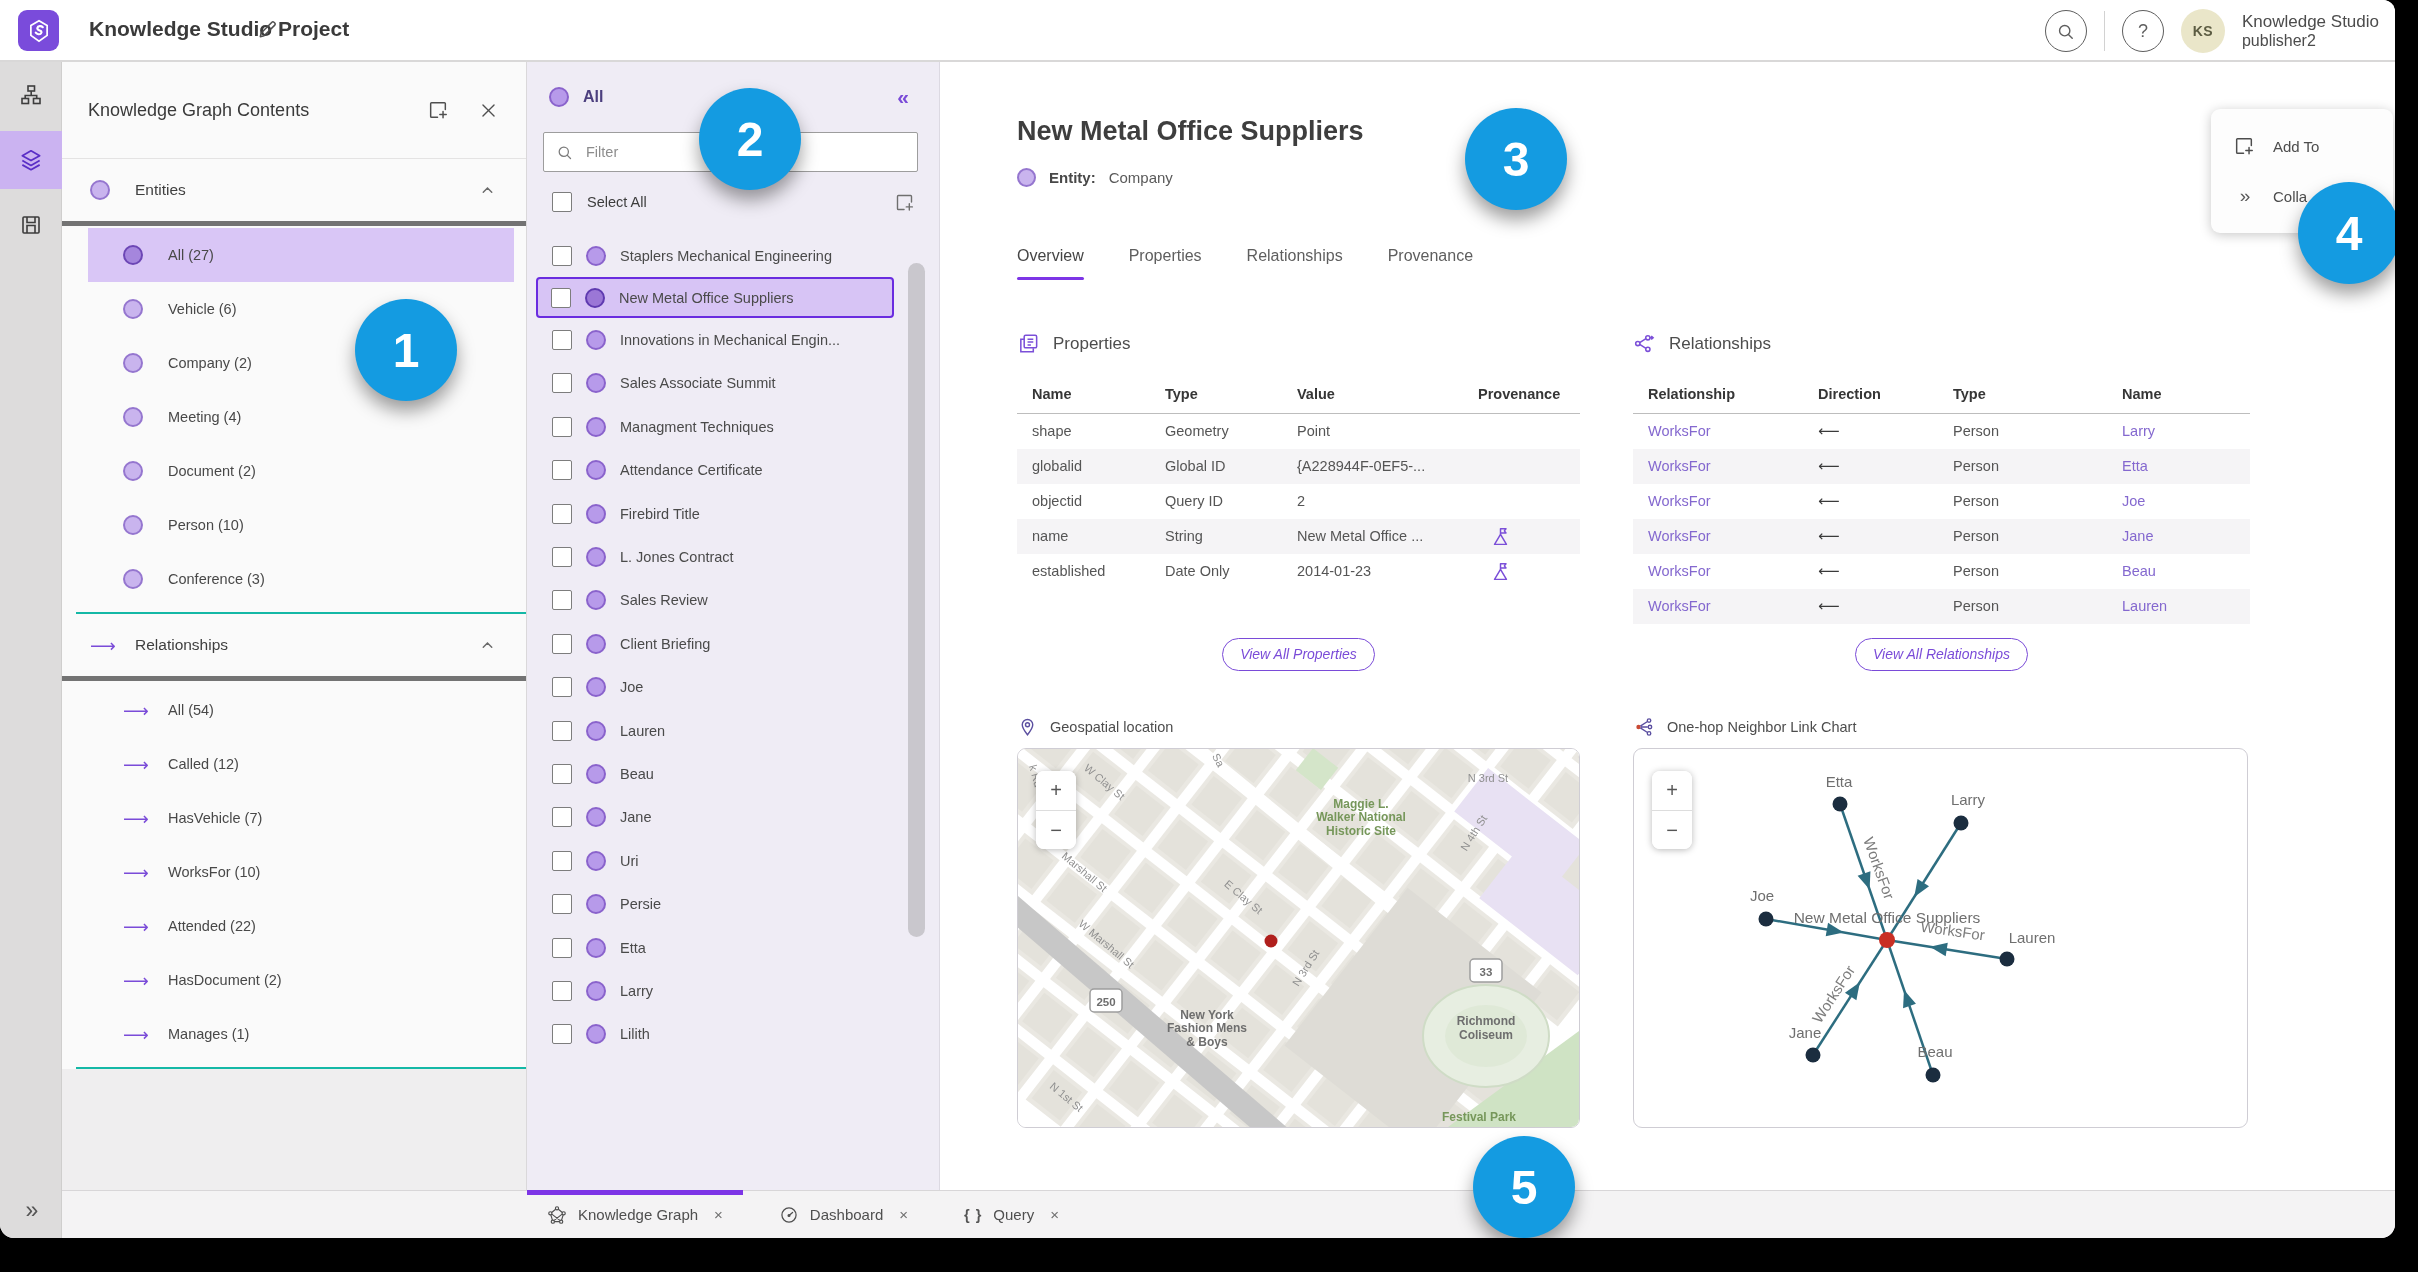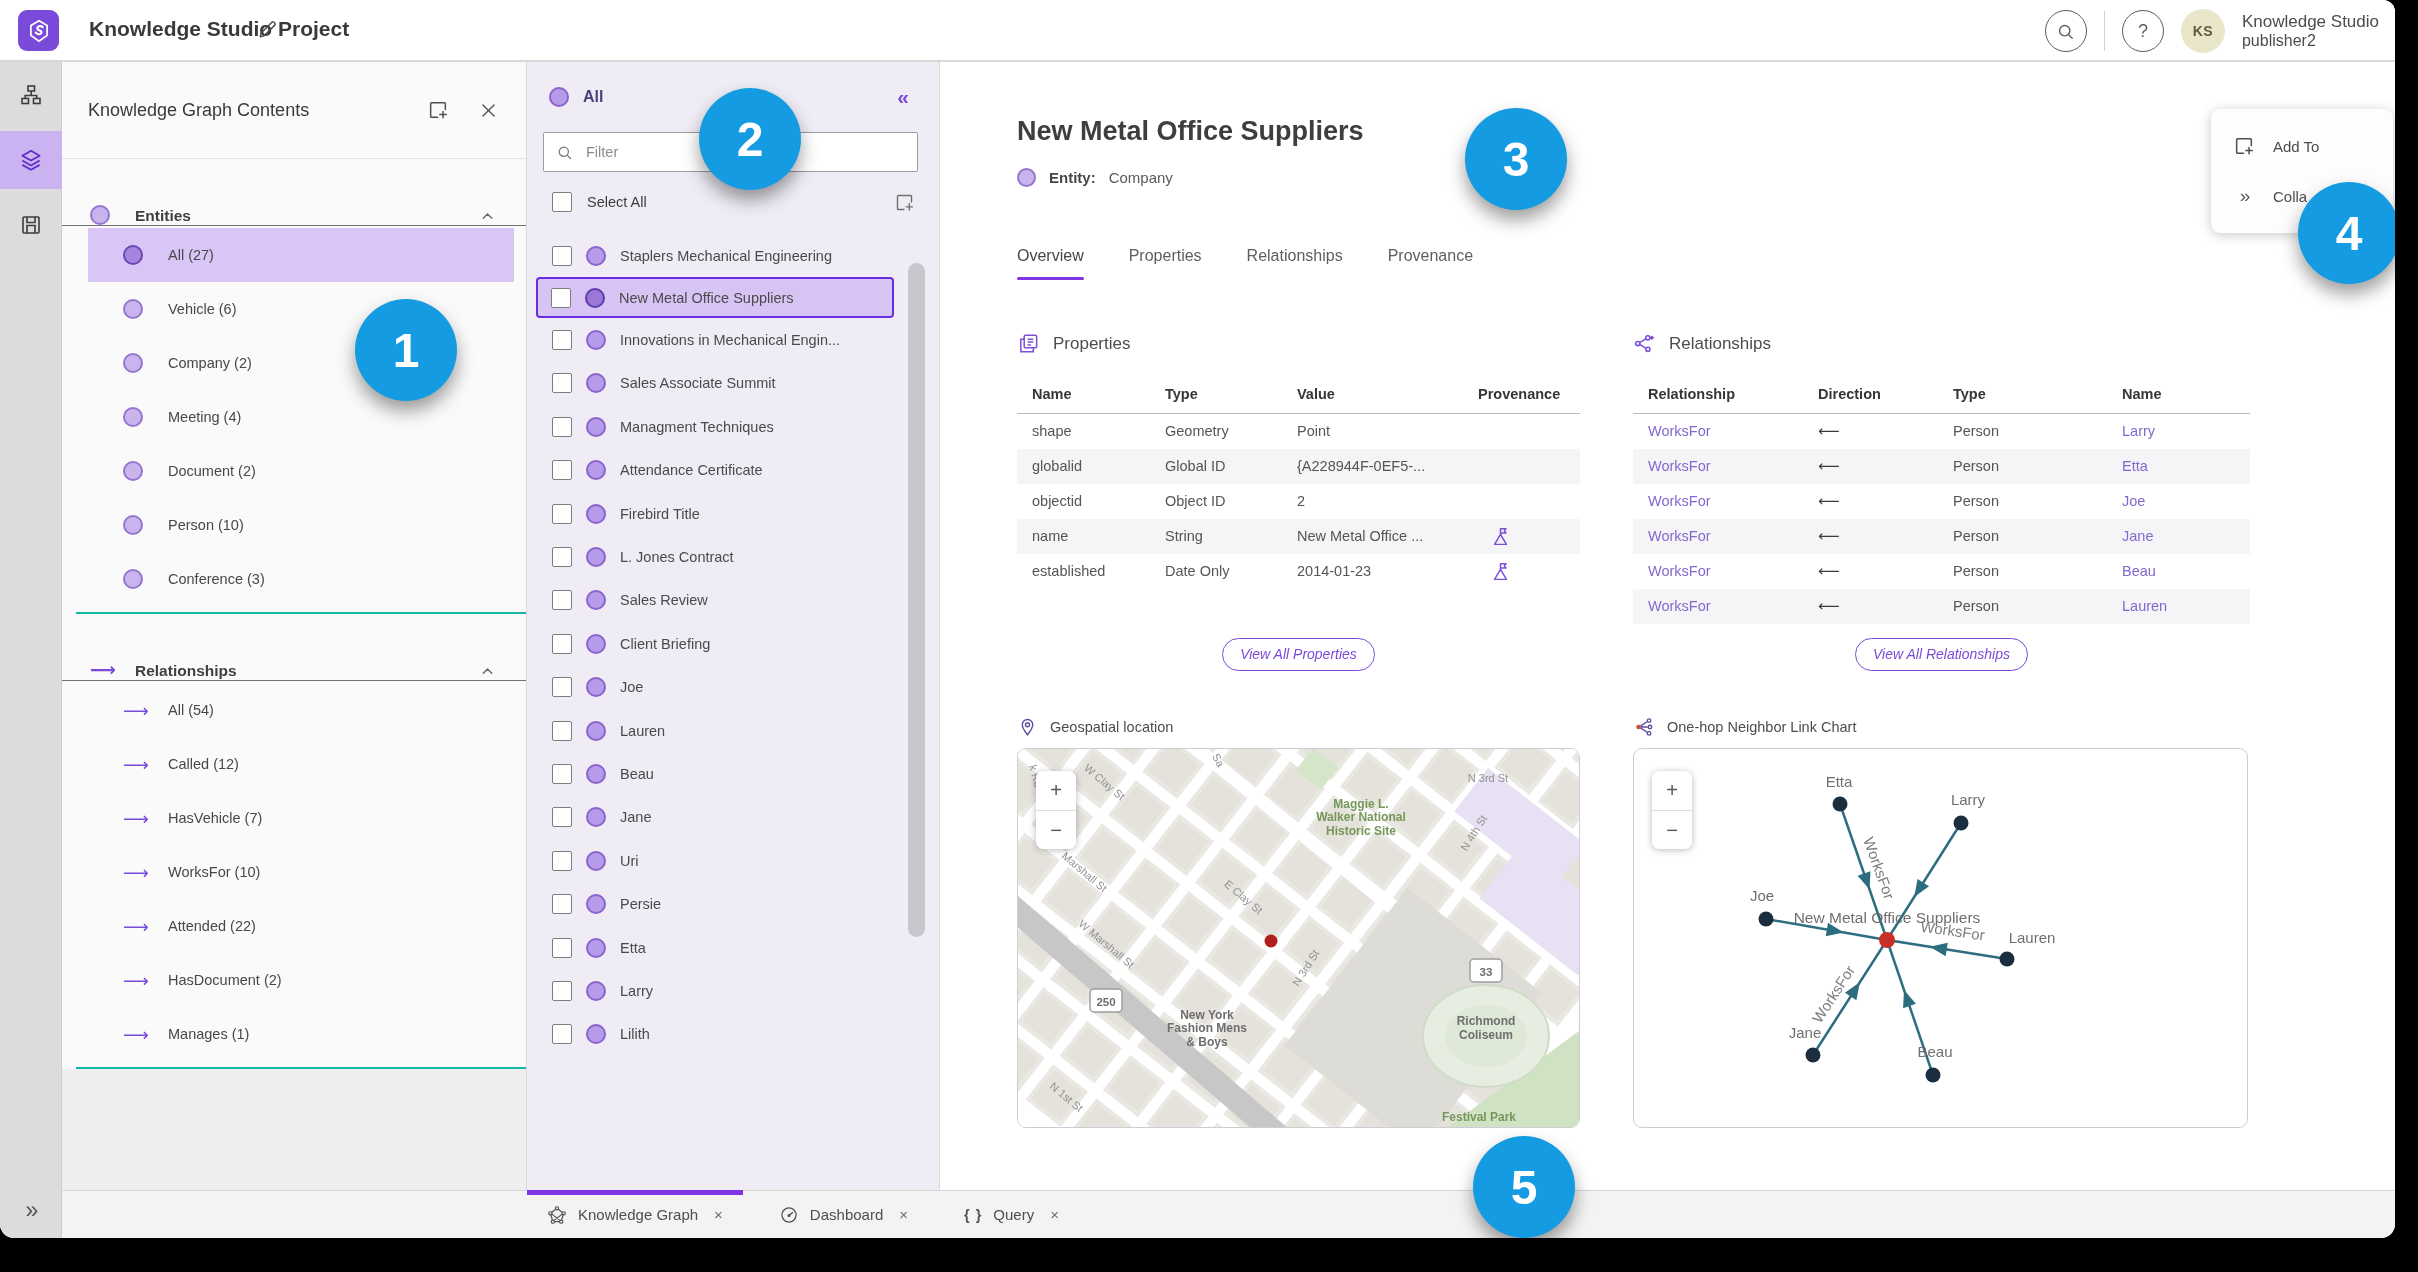--- a/index.html
+++ b/index.html
@@ -26,21 +26,21 @@
   .rail-item{width:62px;height:58px;margin-bottom:7px;display:flex;align-items:center;justify-content:center;color:#3d3d3d;}
   .rail-item:first-child{margin-top:4px;}
   .rail-item.active{background:#cbb3f1;color:#5a2ec6;}
   .rail-expand{position:absolute;bottom:14px;left:0;width:62px;text-align:center;color:#555;font-size:23px;letter-spacing:-2px;}
 
   
   .kgc{position:absolute;left:62px;top:62px;width:465px;bottom:48px;background:#fafafa;border-right:1px solid #dad8da;display:flex;flex-direction:column;z-index:10;}
   .kgc-head{height:97px;flex:none;display:flex;align-items:center;padding:0 28px 0 26px;border-bottom:1px solid #e4e3e3;}
   .kgc-title{flex:1;font-size:18px;color:#3a3a3a;}
   .kgc-head-icons{display:flex;gap:30px;color:#4f4f4f;align-items:center;}
-  .section-head{height:67px;flex:none;display:flex;align-items:flex-end;padding:0 30px 0 28px;border-bottom:1px solid #737373;font-weight:bold;}
+  .section-head{height:67px;flex:none;display:flex;align-items:center;padding:0 30px 0 28px;border-bottom:5px solid #737373;}
   .section-label{flex:1;margin-left:25px;font-size:15.5px;color:#3f3f3f;}
   .chev-up{color:#6a6a6a;}
   .kgc-list{flex:none;border-bottom:2px solid #14b8a6;padding:2px 12px 6px;margin-left:14px;}
   .kgc-item{height:54px;display:flex;align-items:center;padding-left:35px;gap:25px;font-size:14.5px;color:#484848;cursor:default;}
   .kgc-item.selected{background:#d9c6f6;}
   .kgc-fill{flex:1;background:#efeeef;}
   .ecircle{width:20px;height:20px;border-radius:50%;background:#c9b4ee;border:2px solid #9576cf;flex:none;}
   .ecircle.sel{background:#a586dd;border-color:#6c46b5;}
   .rarrow{color:#7a4bd8;font-size:18px;flex:none;width:20px;text-align:center;font-family:"DejaVu Sans",sans-serif;}
 
@@ -447,21 +447,21 @@
      <td></td>
                     </tr>
                     <tr class="stripe">
      <td>globalid</td>
      <td>Global ID</td>
      <td>{A228944F-0EF5-...</td>
      <td></td>
                     </tr>
                     <tr class="">
      <td>objectid</td>
-     <td>Object ID</td>
+     <td>Query ID</td>
      <td>2</td>
      <td></td>
                     </tr>
                     <tr class="stripe">
      <td>name</td>
      <td>String</td>
      <td>New Metal Office ...</td>
      <td>
                         <svg class="icon" width="21" height="21" viewBox="0 0 24 24" fill="none" stroke="#7b4fd8" stroke-width="1.7" stroke-linejoin="round" style="margin-left:12px">
                           <path d="M12 9.5V3.2h6.3l-1.9 2.4 1.9 2.4H12"></path>

